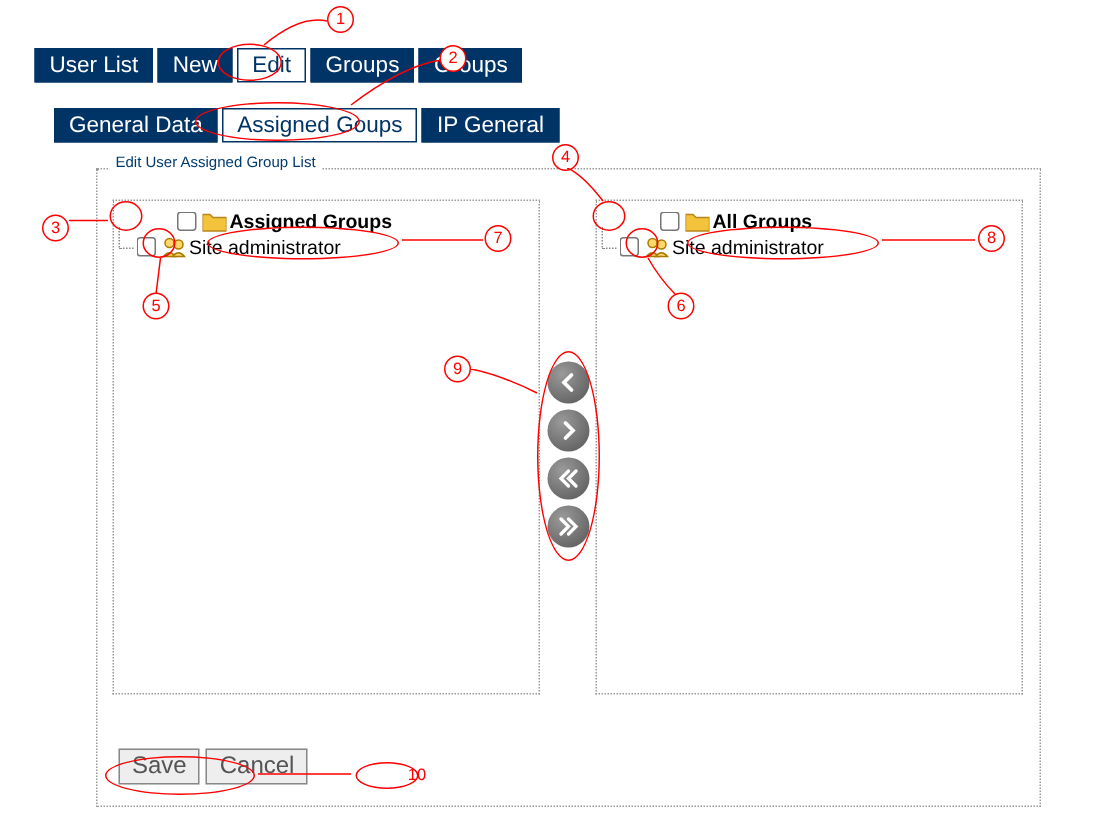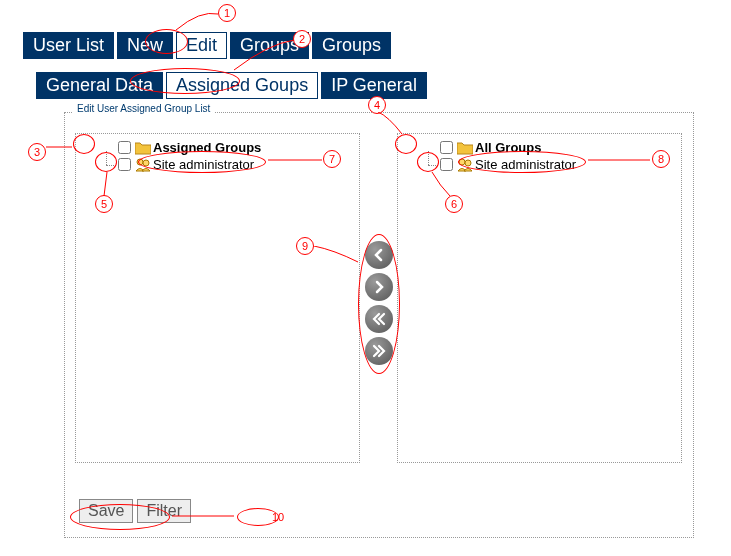--- a/index.html
+++ b/index.html
@@ -14,21 +14,21 @@
     position: relative;
     color: #000;
   }
   .tabrow { position: absolute; display: flex; gap: 3px; }
   .tabrow.top { left: 23px; top: 32px; }
   .tabrow.sub { left: 36px; top: 72px; }
   .tab {
     background: #003366;
     color: #fff;
     padding: 2px 9px;
-    font-size: 18px;
+    font-size: 15px;
     border: 1px solid #003366;
     cursor: pointer;
     user-select: none;
   }
   .tab.active {
     background: #fff;
     color: #003366;
     border: 1px solid #003366;
   }
   .panel {
@@ -52,21 +52,21 @@
     position: absolute;
     width: 285px;
     height: 330px;
     border: 1px dotted #999;
     padding: 4px 6px;
     font-size: 13px;
   }
   .tb-left { left: 10px; top: 20px; }
   .tb-right { left: 332px; top: 20px; }
   .tree-root { display: flex; align-items: center; gap: 2px; margin-top: 2px; margin-left: 36px; }
-  .tree-child { display: flex; align-items: center; gap: 2px; margin-left: 36px; margin-top: 2px; position: relative; }
+  .tree-child { display: flex; align-items: center; gap: 2px; margin-left: 9px; margin-top: 2px; position: relative; }
   .tree-child::before {
     content: "";
     position: absolute;
     left: -12px;
     top: 8px;
     width: 10px;
     height: 0;
     border-top: 1px dotted #888;
   }
   .tree-child::after {
@@ -222,21 +222,21 @@
     </div>
     <div class="moverbtn">
       <svg width="16" height="14" viewBox="0 0 16 14">
           <path d="M3 2 L8 7 L3 12 M8 2 L13 7 L8 12" stroke="#fff" stroke-width="2.2" fill="none" stroke-linecap="round"></path>
         </svg>
     </div>
   </div>
 
   <div class="actions">
     <div class="btn">Save</div>
-    <div class="btn">Filter</div>
+    <div class="btn">Cancel</div>
   </div>
 </div>
 
 <div class="ann-oval" style="left:145px; top:29px; width:43px; height:25px;"></div>
 <div class="ann-num" style="left:218px; top:4px;">1</div>
 <svg class="ann-arrow" style="left:170px; top:10px;" width="50" height="24">
     <path d="M48 4 Q30 0 6 20" stroke="red" fill="none" marker-end="url(#rarrow)"></path>
   </svg>
 
 <div class="ann-oval" style="left:130px; top:68px; width:110px; height:26px;"></div>

